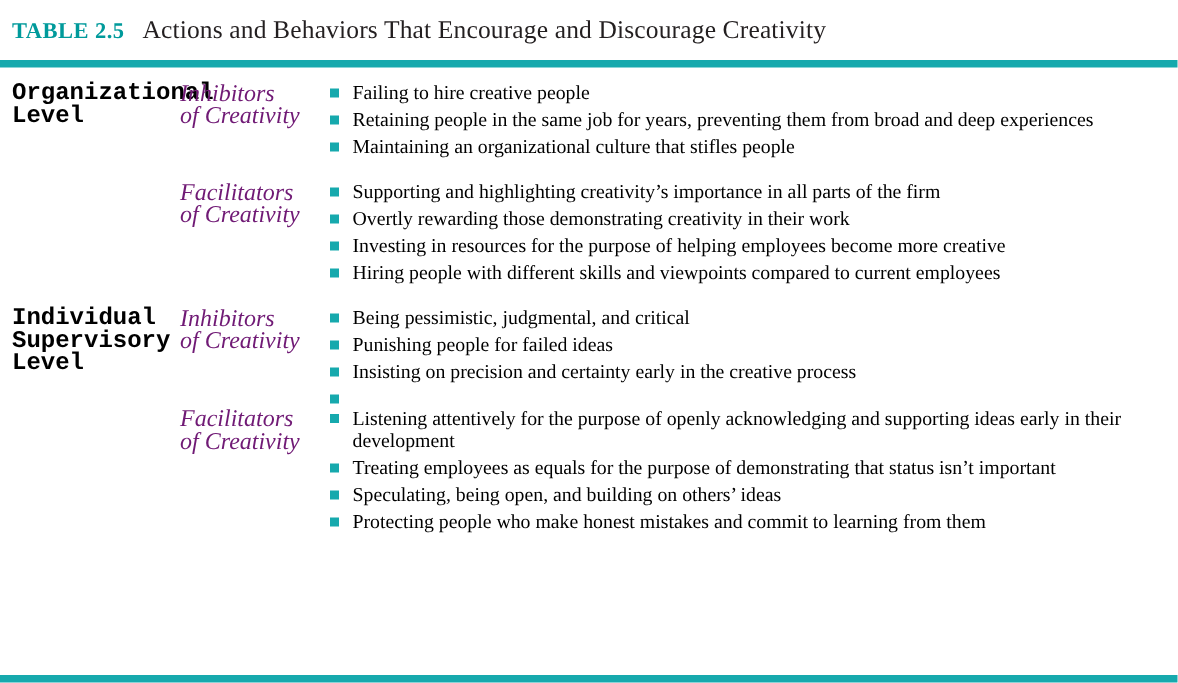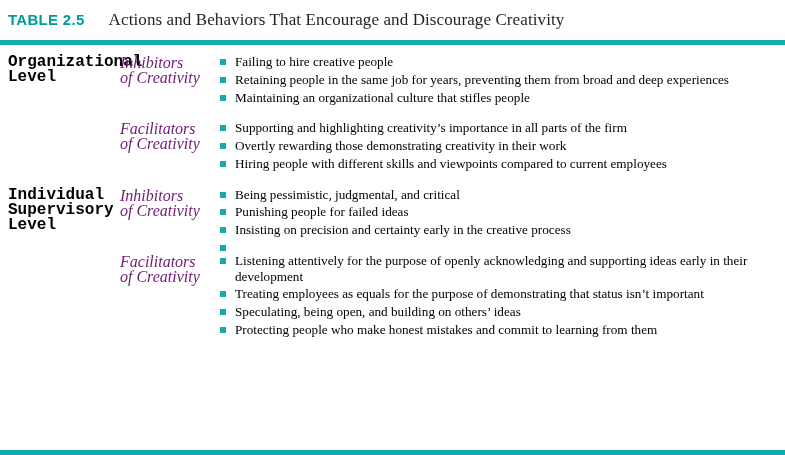--- a/index.html
+++ b/index.html
@@ -24,27 +24,27 @@
     position: relative;
   }
 
   
   .table-header {
     display: flex;
     align-items: baseline;
     padding: 10px 8px 8px 8px;
   }
   .table-number {
-    font-family: Liberation Sans, sans-serif;
+    font-family: Liberation Serif, serif;
     font-weight: bold;
     font-size: 15px;
     letter-spacing: 0.3px;
     color: #009a9b;
     white-space: nowrap;
-    margin-right: 24px;
+    margin-right: 12px;
   }
   .table-title {
     font-family: "Liberation Serif", serif;
     font-weight: normal;
     font-size: 17px;
     color: #231f20;
     letter-spacing: 0.1px;
   }
 
   .rule-top {
@@ -163,20 +163,21 @@
     <div class="group">
       <div class="col-level"></div>
       <div class="col-kind">
         <span class="kind-line">Facilitators</span>
         <span class="kind-line">of Creativity</span>
       </div>
       <div class="col-items">
         <ul class="items">
           <li><span class="bullet"></span><span>Supporting and highlighting creativity’s importance in all parts of the firm</span></li>
           <li><span class="bullet"></span><span>Overtly rewarding those demonstrating creativity in their work</span></li>
+          <li><span class="bullet"></span><span>Investing in resources for the purpose of helping employees become more creative</span></li>
           <li><span class="bullet"></span><span>Hiring people with different skills and viewpoints compared to current employees</span></li>
         </ul>
       </div>
     </div>
 
     <div class="spacer-group"></div>
 
     <div class="group">
       <div class="col-level">
         <span class="level-line">Individual</span>

